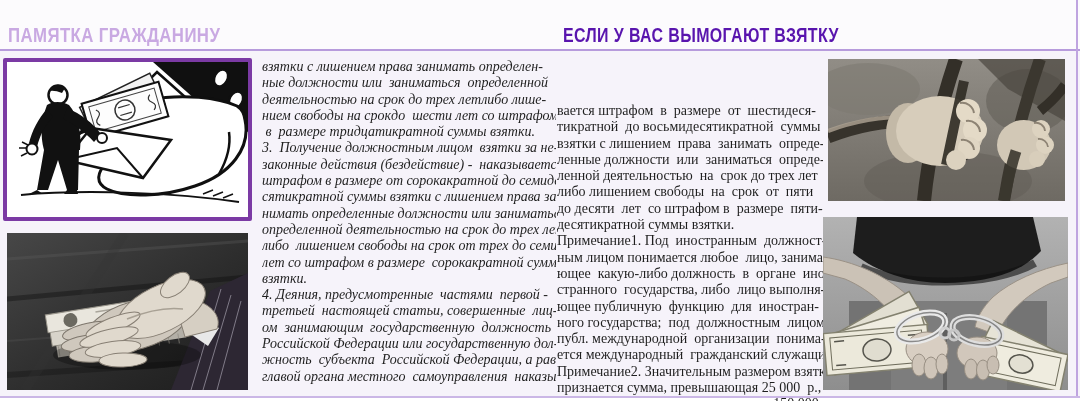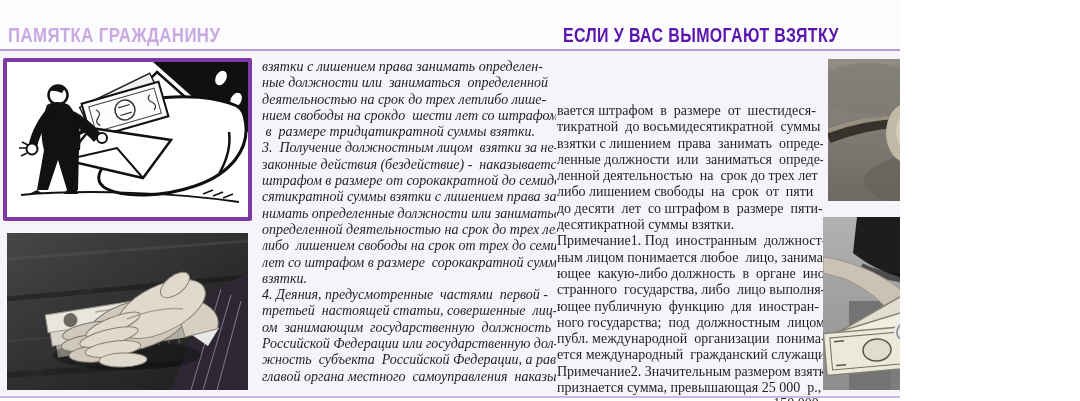--- a/index.html
+++ b/index.html
@@ -1,17 +1,17 @@
 <!DOCTYPE html>
 <html><head>
 <meta charset="utf-8">
 <style>
   html,body{margin:0;padding:0;background:#ffffff;}
   .page{
-    position:relative; width:900px; height:401px; overflow:hidden;
+    position:relative; width:1080px; height:401px; overflow:hidden;
     background:#ffffff; font-family:"Liberation Serif", serif;
   }
   
   .header-band{position:absolute;left:0;top:0;width:1080px;height:49px;background:#fcfbfd;}
   .title{
     position:absolute;top:23px;margin:0;white-space:nowrap;
     font-family:"Liberation Sans", sans-serif;font-weight:bold;font-size:21px;
     letter-spacing:.5px;transform-origin:left center;display:inline-block;
   }
   .title-left{left:8px;color:#c9a9e2;transform:scaleX(.80);}

